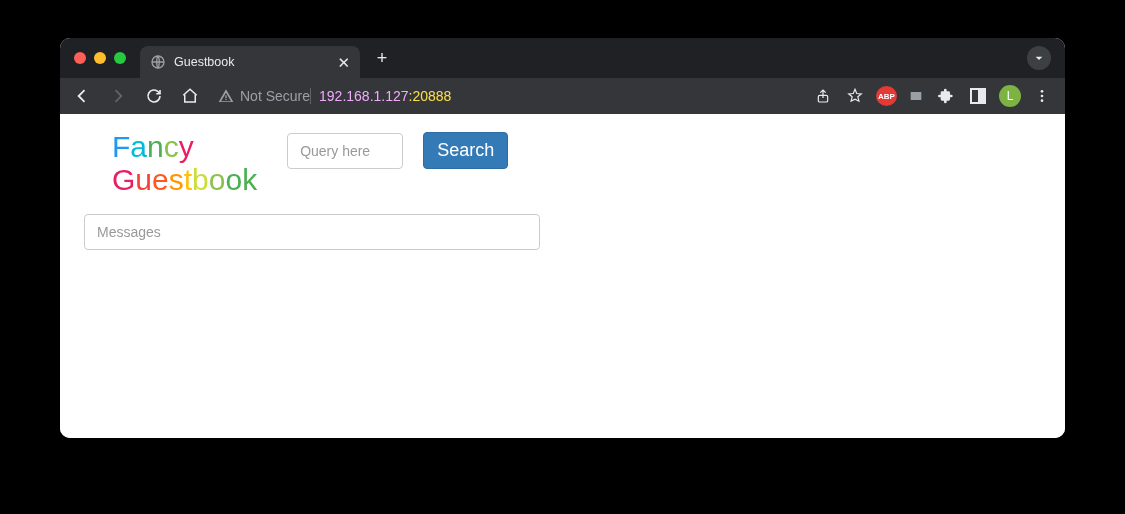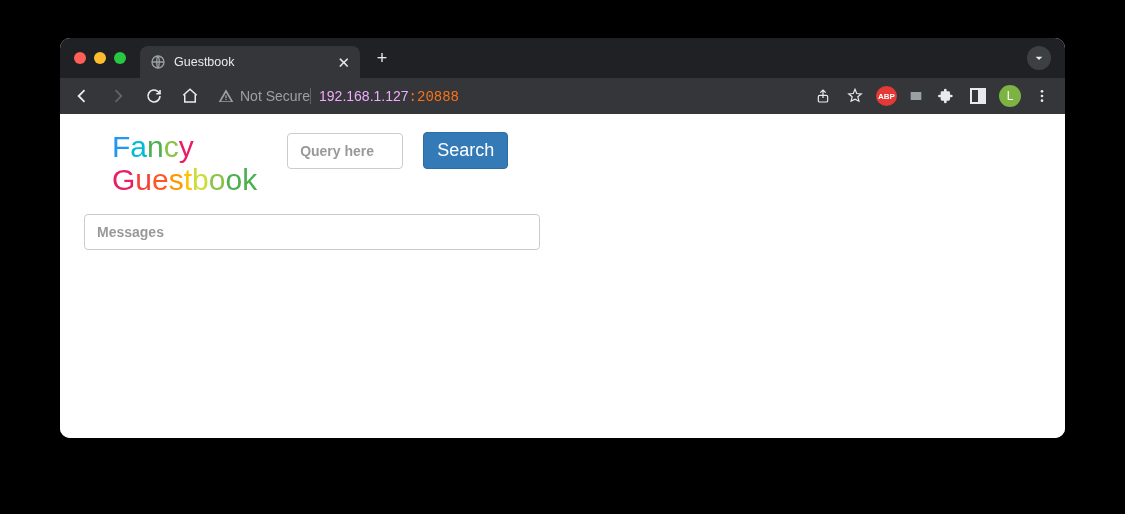--- a/index.html
+++ b/index.html
@@ -125,21 +125,21 @@
     }
     .not-secure-badge {
       display: flex;
       align-items: center;
       gap: 6px;
       padding-right: 0;
       border-right: 1px solid #5f6368;
     }
     .warn-icon { color: #9aa0a6; }
     .url-host { color: #f0abfc; }
-    .url-port { color: #f97316; font-family: Liberation Mono, monospace; }
+    .url-port { color: #fde047; }
     .toolbar-actions {
       display: flex;
       align-items: center;
       gap: 10px;
       padding-right: 4px;
     }
     .icon-btn {
       width: 22px;
       height: 22px;
       display: flex;
@@ -225,21 +225,20 @@
       margin-top: 2px;
     }
     .text-input {
       height: 36px;
       border: 1px solid #ccc;
       border-radius: 4px;
       padding: 0 12px;
       font-size: 14px;
       color: #555;
       outline: none;
-      font-weight: bold;
     }
     .text-input::placeholder { color: #999; }
     .query-input { width: 116px; }
     .messages-input { width: 456px; margin-top: 6px; }
     .btn-primary {
       background: #337ab7;
       border: 1px solid #2e6da4;
       color: #fff;
       font-size: 18px;
       padding: 7px 13px;

